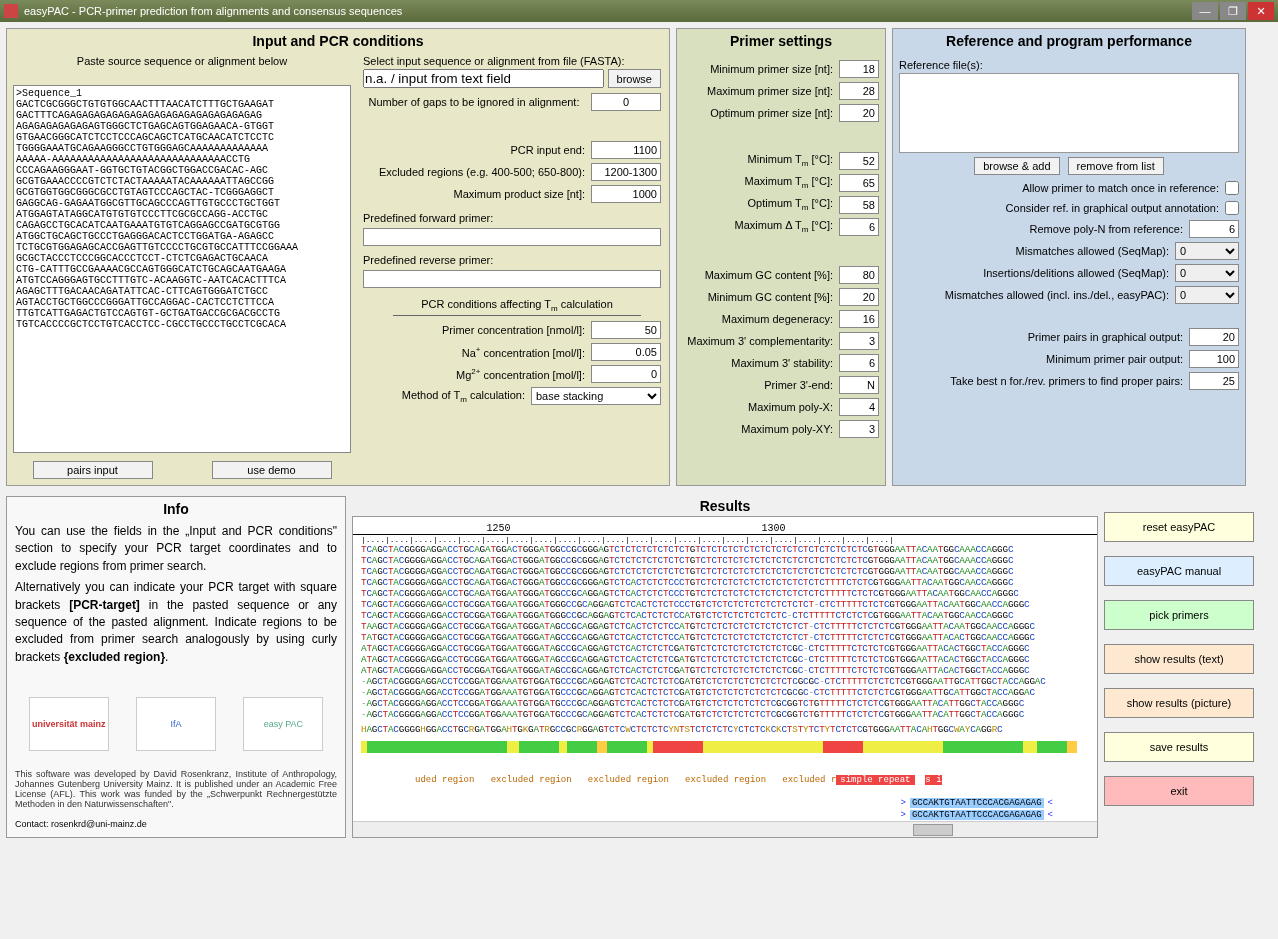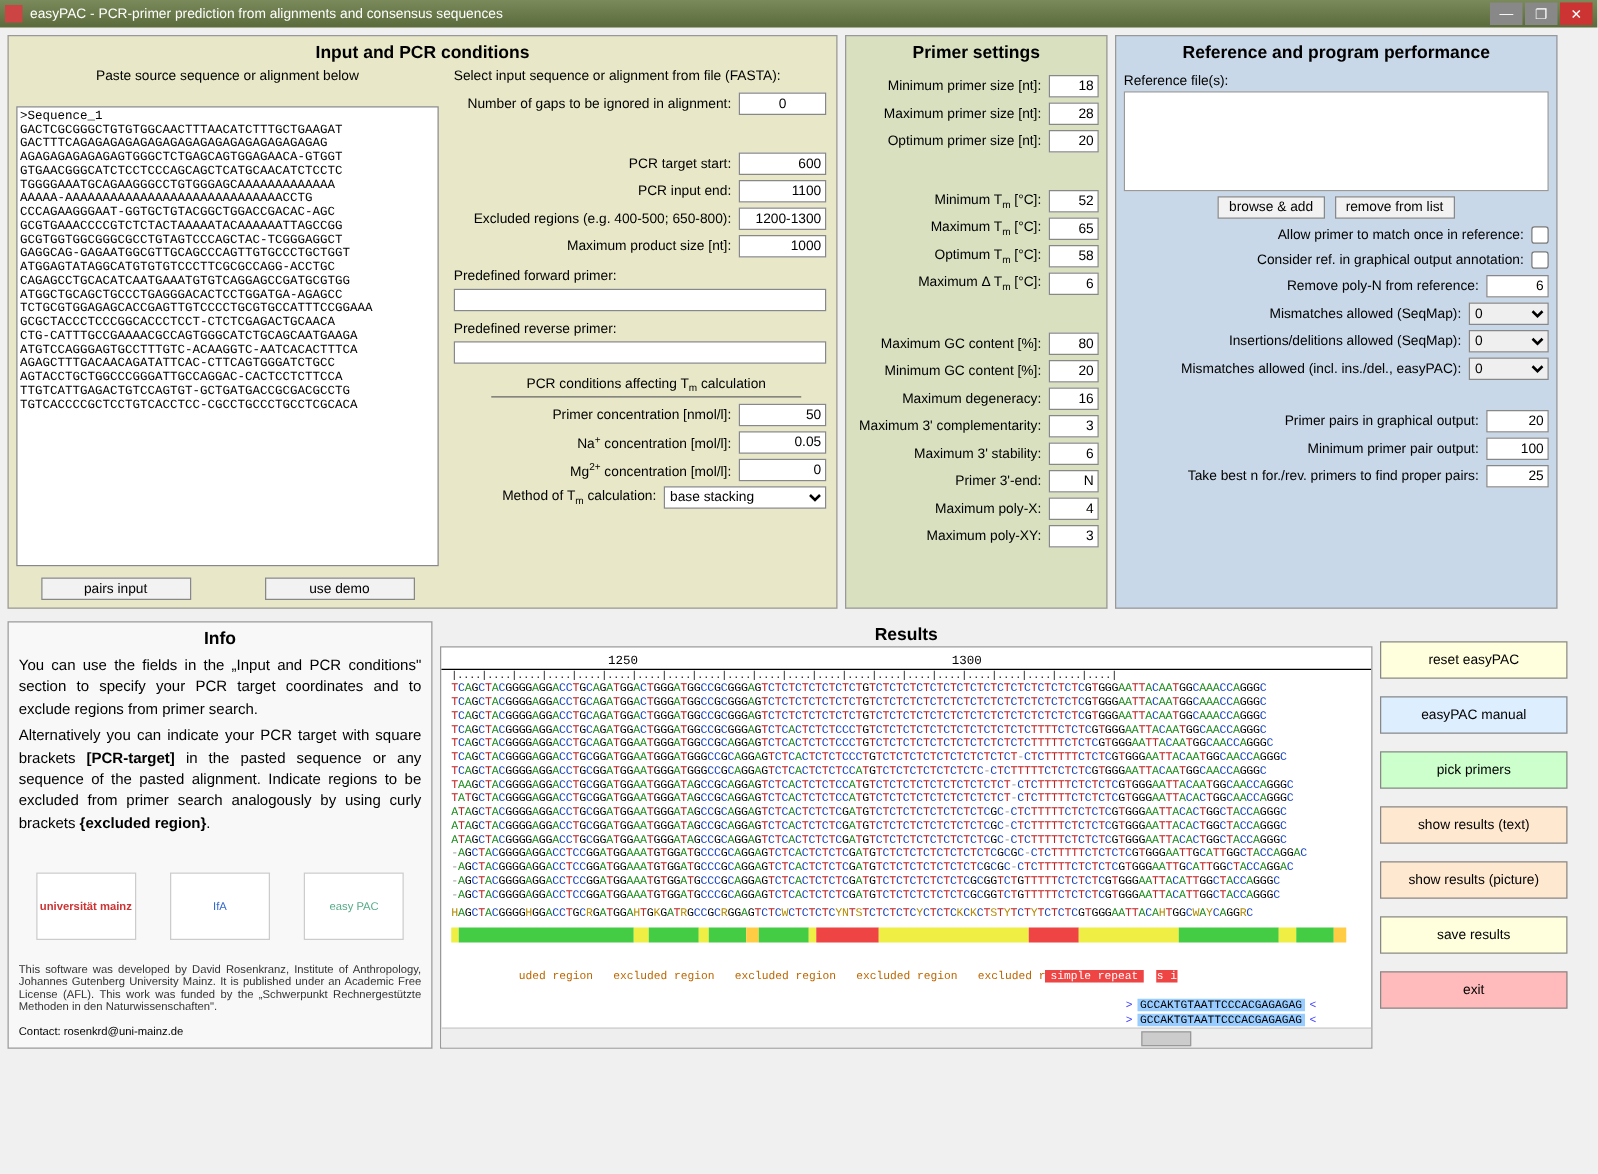--- a/index.html
+++ b/index.html
@@ -132,29 +132,29 @@
 AGTACCTGCTGGCCCGGGATTGCCAGGAC-CACTCCTCTTCCA
 TTGTCATTGAGACTGTCCAGTGT-GCTGATGACCGCGACGCCTG
 TGTCACCCCGCTCCTGTCACCTCC-CGCCTGCCCTGCCTCGCACA</textarea>
           <div class="btn-row">
             <button style="width:120px">pairs input</button>
             <button style="width:120px">use demo</button>
           </div>
         </div>
         <div class="input-right">
           <div class="sub-label">Select input sequence or alignment from file (FASTA):</div>
+          <div style="display:flex;gap:4px;">
+            <input type="text" class="wide" style="flex: 1 1 0%;" value="n.a. / input from text field">
+            <button>browse</button>
+          </div>
           <div class="field-row" style="margin-top:4px">
-            <label style="text-align:right">Number of gaps to be ignored in alignment:</label>
+            <label style="text-align:center">Number of gaps to be ignored in alignment:</label>
             <input type="text" style="text-align: center;" value="0">
           </div>
           <div style="height:24px"></div>
-          <div class="field-row">
-              <label>PCR target start:</label>
-              <input type="text" value="600" style="">
-            </div>
           <div class="field-row">
               <label>PCR input end:</label>
               <input type="text" value="1100" style="">
             </div>
           <div class="field-row">
               <label>Excluded regions (e.g. 400-500; 650-800):</label>
               <input type="text" value="1200-1300" style="">
             </div>
           <div class="field-row">
               <label>Maximum product size [nt]:</label>

